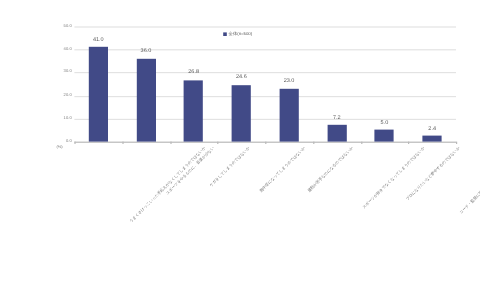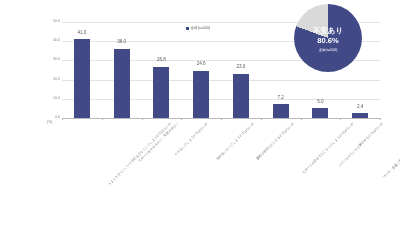--- a/index.html
+++ b/index.html
@@ -277,20 +277,14 @@
     <div class="cat-label" style="left:218.6px;">スポーツが好きでなくなってしまうのではないか</div>
     <div class="cat-label" style="left:258.3px;">プロになりたいなど夢中するのではないか</div>
     <div class="cat-label" style="left:298.1px;">コーチ・監督に叱責される可能性があるのではないか</div>
   </div>
 
   <div class="legend">
     <span class="legend-swatch"></span>
     <span class="legend-text">全体(n=500)</span>
   </div>
 
-  <div class="pie-wrap">
-    <div class="pie"></div>
-    <div class="pie-title">不安あり</div>
-    <div class="pie-pct">80.6%</div>
-    <div class="pie-note">全体(n=500)</div>
-  </div>
 
 </div>
 
 </body></html>

